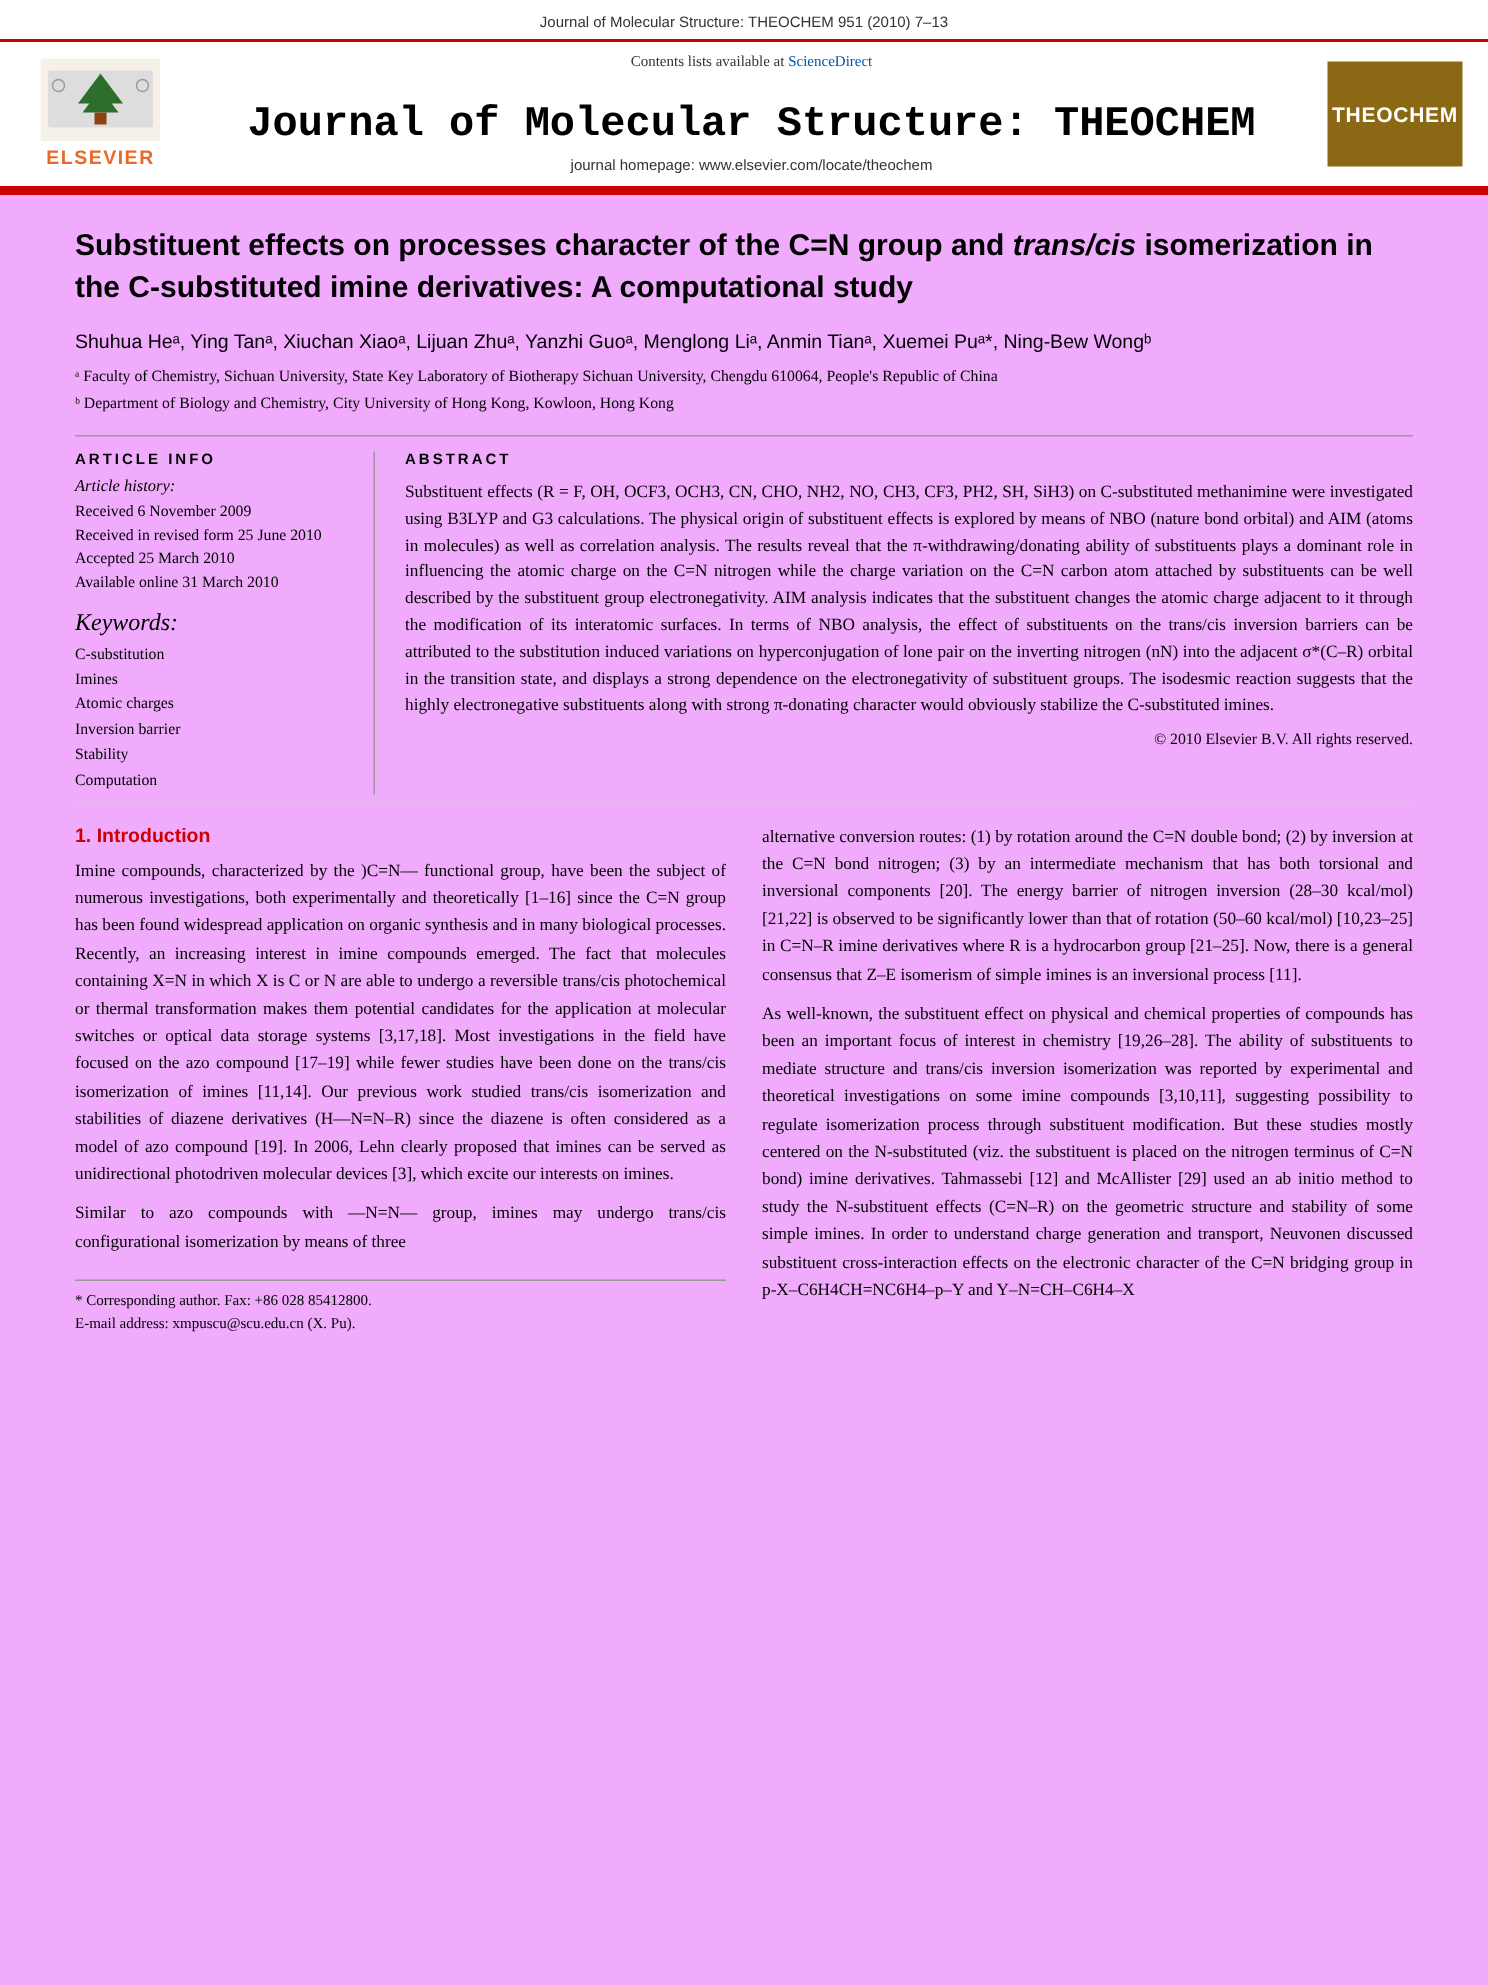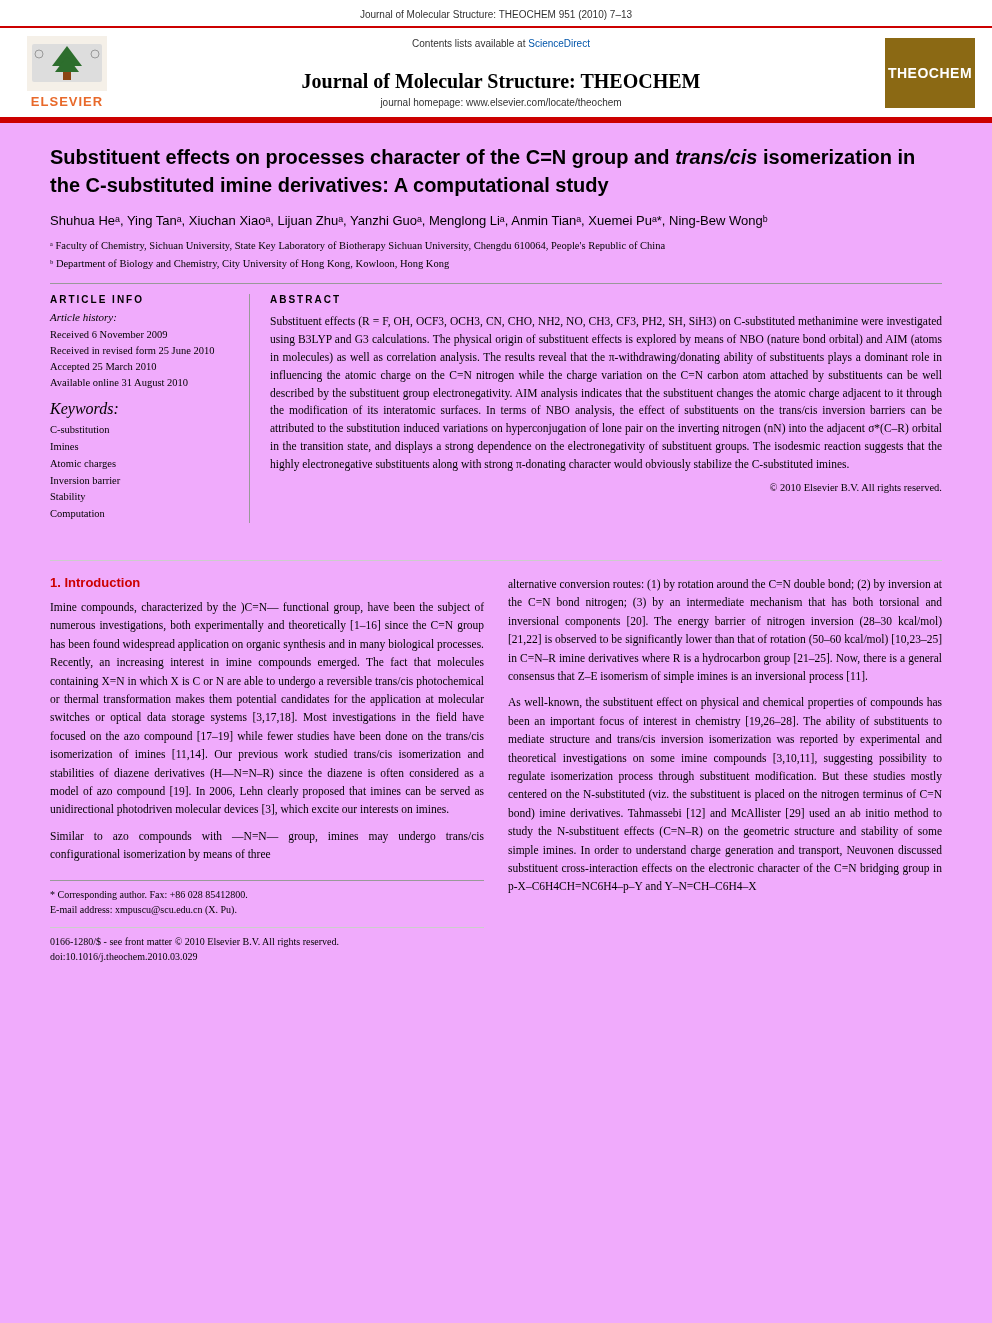--- a/index.html
+++ b/index.html
@@ -58,28 +58,28 @@
     }
     .header-center {
       flex: 1;
       display: flex;
       flex-direction: column;
       align-items: center;
       justify-content: center;
       padding: 0 10px;
     }
     .contents-line {
-      font-family: Liberation Sans, sans-serif;
+      font-family: Liberation Serif, serif;
       font-size: 10px;
       color: #333;
       margin-bottom: 20px;
     }
     .journal-title-main {
-      font-family: Liberation Serif, serif;
-      font-size: 20px;
+      font-family: Liberation Mono, monospace;
+      font-size: 28px;
       font-weight: bold;
       color: #000;
       text-align: right;
       line-height: 1.2;
     }
     .journal-homepage {
       font-family: Arial, sans-serif;
       font-size: 10px;
       color: #333;
       margin-top: 4px;
@@ -213,21 +213,21 @@
       color: #000;
     }
     .copyright-line {
       font-size: 10.5px;
       text-align: right;
       margin-top: 8px;
       color: #000;
     }
     
     .body-section {
-      margin-top: 37px;
+      margin-top: 4px;
       border-top: 1px solid #ccc;
       padding-top: 14px;
     }
     .body-two-col {
       display: flex;
       gap: 24px;
     }
     .body-col {
       flex: 1;
     }
@@ -331,21 +331,21 @@
 
     <div class="two-col">
       <div class="col-left">
         <div class="section-label">ARTICLE INFO</div>
 
         <div class="article-history">
           <div class="history-title">Article history:</div>
           <div class="history-item">Received 6 November 2009</div>
           <div class="history-item">Received in revised form 25 June 2010</div>
           <div class="history-item">Accepted 25 March 2010</div>
-          <div class="history-item">Available online 31 August 2010</div>
+          <div class="history-item">Available online 31 March 2010</div>
         </div>
 
         <div class="keywords-section">
           <div class="keywords-title">Keywords:</div>
           <div class="keyword-item">C-substitution</div>
           <div class="keyword-item">Imines</div>
           <div class="keyword-item">Atomic charges</div>
           <div class="keyword-item">Inversion barrier</div>
           <div class="keyword-item">Stability</div>
           <div class="keyword-item">Computation</div>
@@ -367,24 +367,20 @@
             <span>Imine compounds, characterized by the )C=N— functional group, have been the subject of numerous investigations, both experimentally and theoretically [1–16] since the C=N group has been found widespread application on organic synthesis and in many biological processes. Recently, an increasing interest in imine compounds emerged. The fact that molecules containing X=N in which X is C or N are able to undergo a reversible trans/cis photochemical or thermal transformation makes them potential candidates for the application at molecular switches or optical data storage systems [3,17,18]. Most investigations in the field have focused on the azo compound [17–19] while fewer studies have been done on the trans/cis isomerization of imines [11,14]. Our previous work studied trans/cis isomerization and stabilities of diazene derivatives (H—N=N–R) since the diazene is often considered as a model of azo compound [19]. In 2006, Lehn clearly proposed that imines can be served as unidirectional photodriven molecular devices [3], which excite our interests on imines.</span>
           </div>
           <div class="body-text">
             <span>Similar to azo compounds with —N=N— group, imines may undergo trans/cis configurational isomerization by means of three</span>
           </div>
 
           <div class="footnote-area">
             <div class="footnote-text">* Corresponding author. Fax: +86 028 85412800.</div>
             <div class="footnote-text">E-mail address: xmpuscu@scu.edu.cn (X. Pu).</div>
           </div>
-          <div class="footer-bar">
-            <div class="footnote-text">0166-1280/$ - see front matter © 2010 Elsevier B.V. All rights reserved.</div>
-            <div class="footnote-text">doi:10.1016/j.theochem.2010.03.029</div>
-          </div>
         </div>
 
         <div class="body-col">
           <div class="body-text">
             <span>alternative conversion routes: (1) by rotation around the C=N double bond; (2) by inversion at the C=N bond nitrogen; (3) by an intermediate mechanism that has both torsional and inversional components [20]. The energy barrier of nitrogen inversion (28–30 kcal/mol) [21,22] is observed to be significantly lower than that of rotation (50–60 kcal/mol) [10,23–25] in C=N–R imine derivatives where R is a hydrocarbon group [21–25]. Now, there is a general consensus that Z–E isomerism of simple imines is an inversional process [11].</span>
           </div>
           <div class="body-text">
             <span>As well-known, the substituent effect on physical and chemical properties of compounds has been an important focus of interest in chemistry [19,26–28]. The ability of substituents to mediate structure and trans/cis inversion isomerization was reported by experimental and theoretical investigations on some imine compounds [3,10,11], suggesting possibility to regulate isomerization process through substituent modification. But these studies mostly centered on the N-substituted (viz. the substituent is placed on the nitrogen terminus of C=N bond) imine derivatives. Tahmassebi [12] and McAllister [29] used an ab initio method to study the N-substituent effects (C=N–R) on the geometric structure and stability of some simple imines. In order to understand charge generation and transport, Neuvonen discussed substituent cross-interaction effects on the electronic character of the C=N bridging group in p-X–C6H4CH=NC6H4–p–Y and Y–N=CH–C6H4–X</span>
           </div>
         </div>

